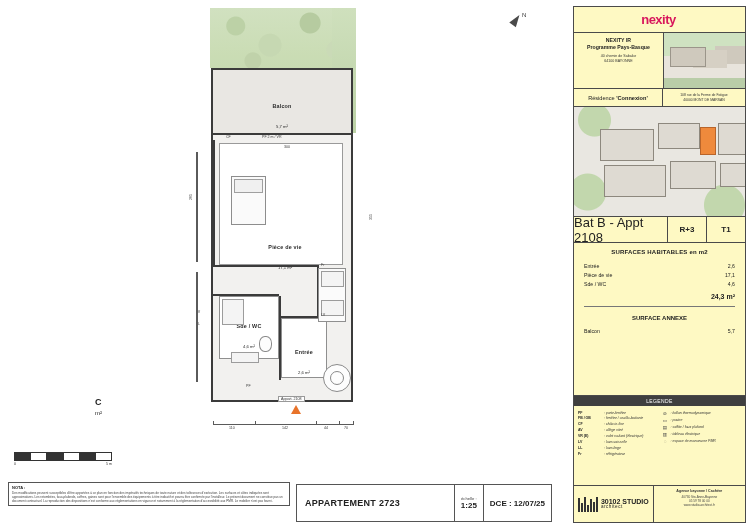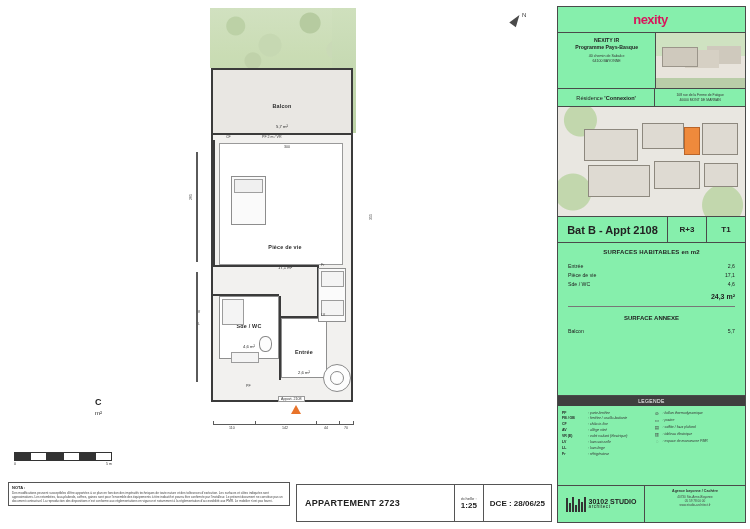--- a/index.html
+++ b/index.html
@@ -187,24 +187,24 @@
     border:1px solid #555; box-sizing:border-box; display:flex; align-items:center;
     background:#fff;
   }
   .bs-title { flex:1; padding-left:8px; font-size:9px; font-weight:bold; letter-spacing:.3px;}
   .bs-cell { border-left:1px solid #555; height:100%; display:flex; flex-direction:column; justify-content:center; align-items:center; padding:0 6px;}
   .bs-cell .k { font-size:4.2px; color:#444;}
   .bs-cell .v { font-size:8px; font-weight:bold;}
   
   .panel {
     position:absolute; right:4px; top:6px;
-    width:189px; height:517px;
+    width:173px; height:517px;
     border:1px solid #4a4a4a;
     box-sizing:border-box;
-    background:#86efac;
+    background:#fef9c3;
     display:flex; flex-direction:column;
   }
   .pbox { border-bottom:1px solid #4a4a4a; box-sizing:border-box; }
   
   .logo-box { height:26px; display:flex; align-items:center; justify-content:center;}
   .nexity {
     font-size:13px; font-weight:bold; color:#d8165c; letter-spacing:-.5px;
     position:relative; padding-right:2px;
   }
   
@@ -239,21 +239,21 @@
     background:
       radial-gradient(circle at 12% 12%, #c2d7ad 0 16px, transparent 17px),
       radial-gradient(circle at 8% 78%, #c2d7ad 0 18px, transparent 19px),
       radial-gradient(circle at 88% 90%, #c2d7ad 0 20px, transparent 21px),
       #e9e7e1;
   }
   .site-blk { position:absolute; background:#dedad2; border:1px solid #8d887e; }
   .site-hl { position:absolute; background:#ef8a3c; border:1px solid #b9652a; }
   
   .bat-box { height:26px; display:flex; align-items:stretch;}
-  .bat-main { flex:1; display:flex; align-items:center; justify-content:center; font-size:11px; font-weight:bold;}
+  .bat-main { flex:1; display:flex; align-items:center; justify-content:center; font-size:13px; font-weight:normal;}
   .bat-cell { width:38px; border-left:1px solid #4a4a4a; display:flex; align-items:center; justify-content:center; font-size:8px; font-weight:bold;}
   
   .surf-box { flex:1; padding:6px 10px 4px 10px; box-sizing:border-box; }
   .surf-title { font-size:6px; font-weight:bold; text-align:center; margin-bottom:8px; letter-spacing:.2px;}
   .surf-row { display:flex; justify-content:space-between; font-size:5.2px; margin:3px 0; color:#222;}
   .surf-total { display:flex; justify-content:flex-end; font-size:7px; font-weight:bold; margin-top:6px; padding-bottom:6px; border-bottom:1px solid #777;}
   .surf-title2 { font-size:6px; font-weight:bold; text-align:center; margin:8px 0 7px 0;}
   
   .leg-head { background:#3f3f3f; color:#fff; font-size:5px; text-align:center; padding:2px 0; letter-spacing:.4px;}
   .leg-box { height:80px; display:flex; font-size:3.5px; padding:3px 4px; box-sizing:border-box; }
@@ -384,21 +384,21 @@
       <p>Des modifications peuvent susceptibles d'être apportées à ce plan en fonction des impératifs techniques de toute nature et des tolérances d'exécution. Les surfaces et côtes indiquées sont approximatives. Les retombées, faux-plafonds, coffres, gaines sont pour l'ensemble des équipements à titre indicatif et pourra être confirmée par l'installeur. Le présent document ne constitue pas un document contractuel. La reproduction des dispositions n'est conforme aux réglementations en vigueur et notamment à la réglementation d'accessibilité aux PMR. Le mobilier n'est pas fourni.</p>
     </div>
 
     <div class="bottom-strip">
       <div class="bs-title">APPARTEMENT 2723</div>
       <div class="bs-cell">
         <span class="k">échelle :</span>
         <span class="v">1:25</span>
       </div>
       <div class="bs-cell">
-        <span class="v"><span>DCE :</span> <span>28/06/25</span></span>
+        <span class="v"><span>DCE :</span> <span>12/07/25</span></span>
       </div>
     </div>
   </div>
 
   <div class="panel">
 
     <div class="pbox logo-box">
       <span class="nexity">nexity</span>
     </div>
 

